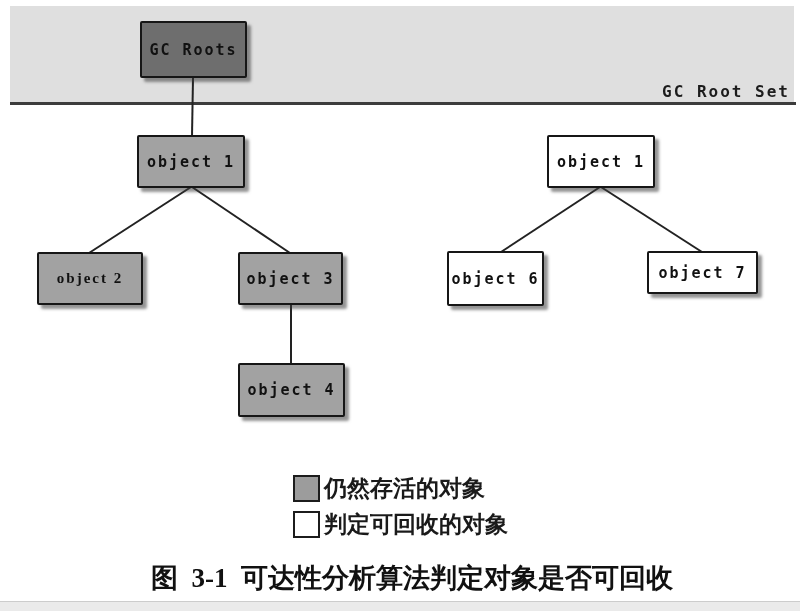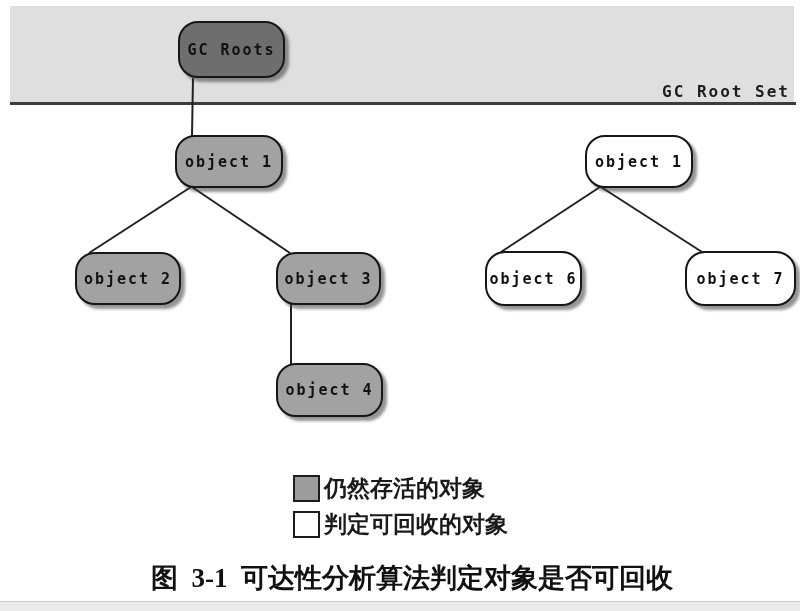--- a/index.html
+++ b/index.html
@@ -56,43 +56,42 @@
   svg.edges line {
     stroke: #222222;
     stroke-width: 2;
   }
 
   
   .node {
     position: absolute;
     box-sizing: border-box;
     border: 2px solid #161616;
-    border-radius: 20px;
+    border-radius: 2px;
     display: flex;
     align-items: center;
     justify-content: center;
     font-size: 15px;
     font-weight: bold;
     letter-spacing: 2px;
     color: #111111;
     box-shadow: 4px 4px 3px rgba(60,60,60,0.55);
-    margin-left: 38px;
   }
   .node.root   { background: #6e6e6e; }
   .node.alive  { background: #a2a2a2; }
   .node.dead   { background: #ffffff; }
 
   #n-gcroots { left: 140px; top: 21px;  width: 107px; height: 57px; }
   #n-obj1    { left: 137px; top: 135px; width: 108px; height: 53px; }
-  #n-obj2    { left: 37px;  top: 252px; width: 106px; height: 53px; }
+  #n-obj2    { left: 37px;  top: 252px; width: 106px; height: 53px; font-family: Liberation Serif, serif; }
   #n-obj3    { left: 238px; top: 252px; width: 105px; height: 53px; }
   #n-obj4    { left: 238px; top: 363px; width: 107px; height: 54px; }
   #n-obj5    { left: 547px; top: 135px; width: 108px; height: 53px; }
   #n-obj6    { left: 447px; top: 251px; width: 97px; height: 55px; }
-  #n-obj7    { left: 647px; top: 251px; width: 111px; height: 55px; }
+  #n-obj7    { left: 647px; top: 251px; width: 111px; height: 43px; }
 
   
   .legend {
     position: absolute;
     left: 293px;
     top: 473px;
     display: flex;
     flex-direction: column;
     gap: 5px;
   }

